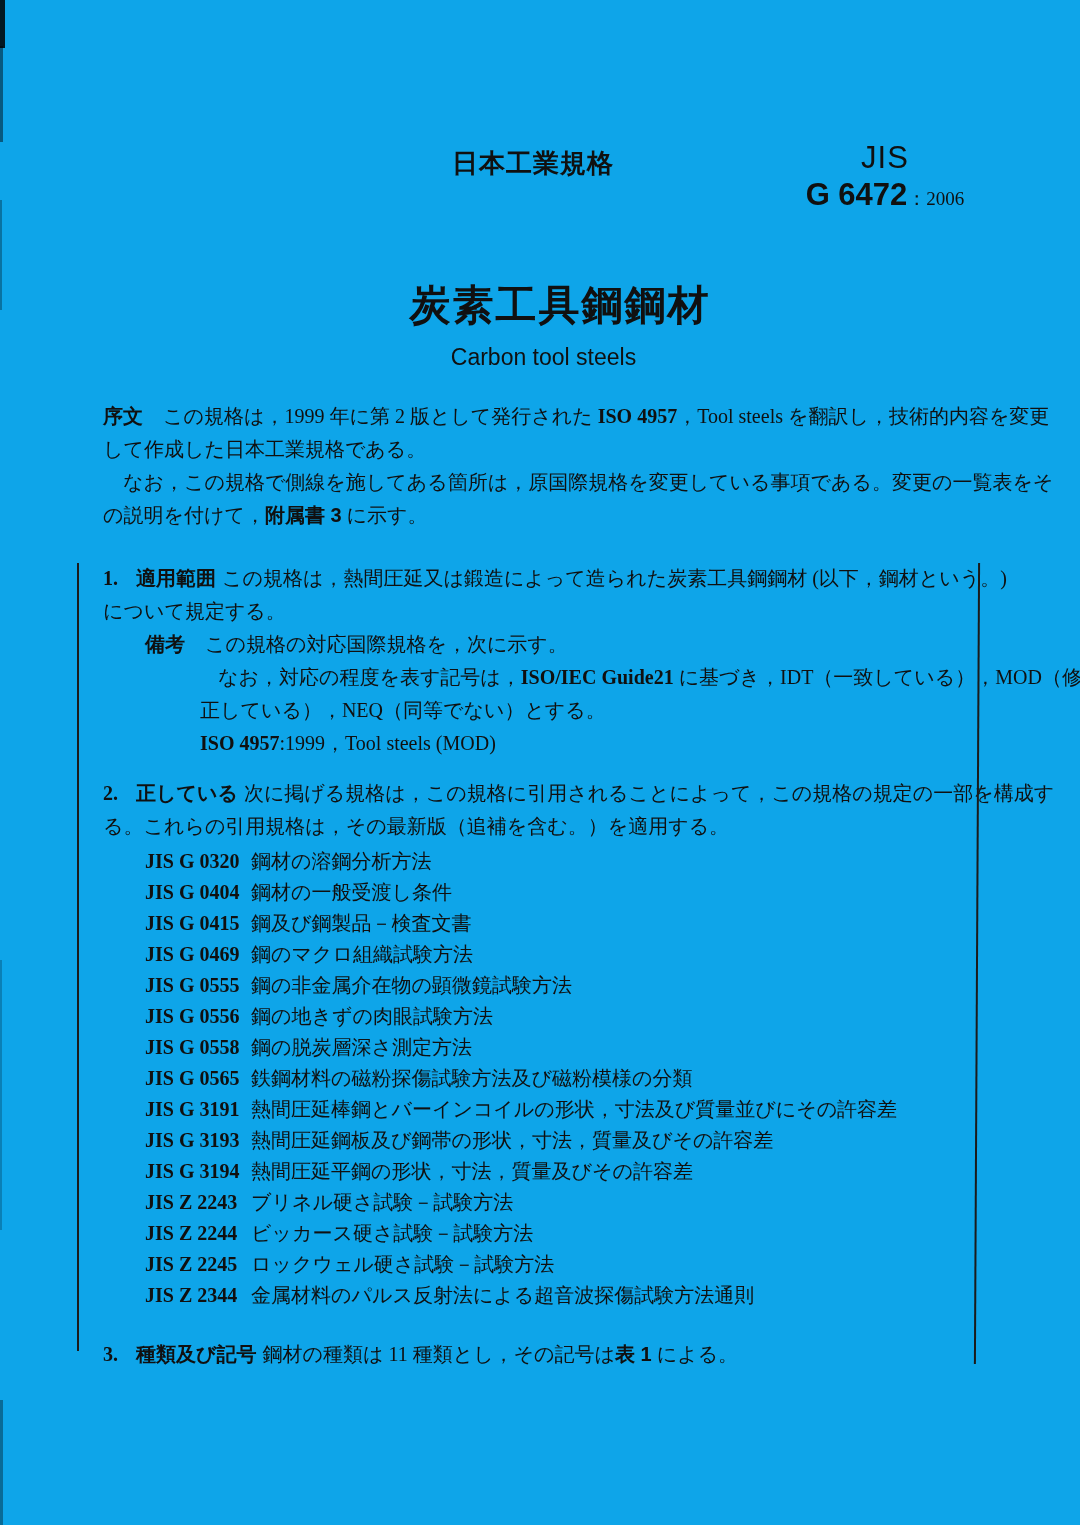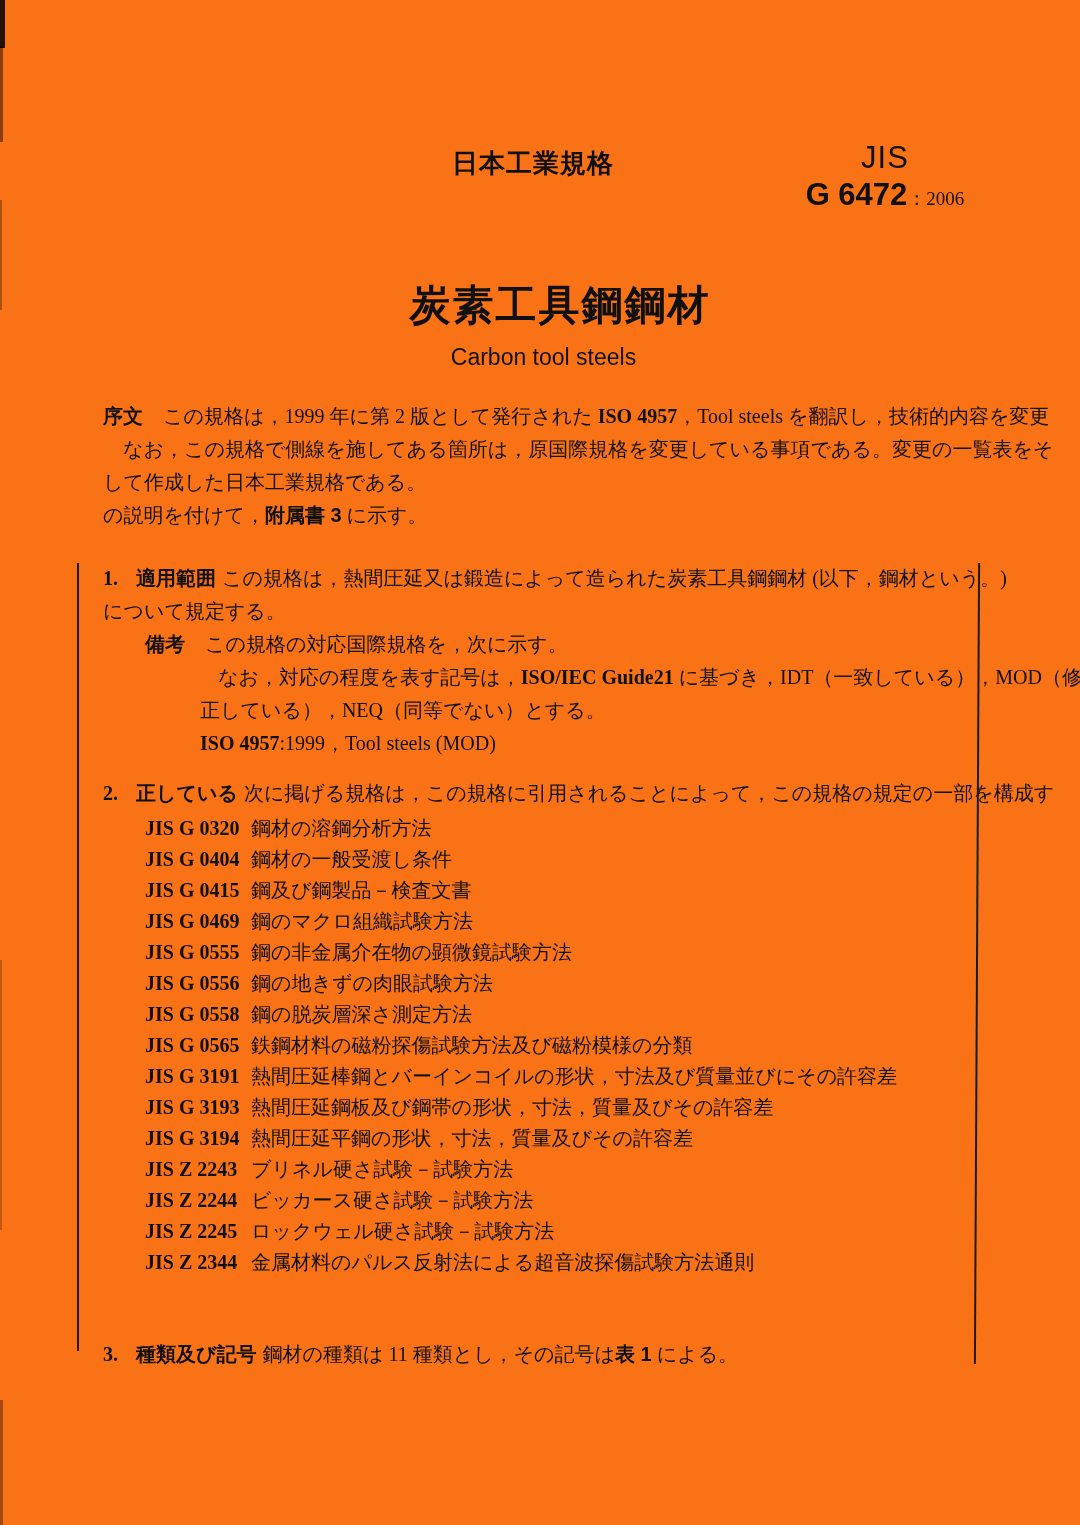--- a/index.html
+++ b/index.html
@@ -1,19 +1,19 @@
 <!DOCTYPE html>
 <html><head>
 <meta charset="utf-8">
 <style>
   html,body { margin:0; padding:0; background:#ffffff; }
   .page {
     position:relative;
     width:1080px; height:1525px;
-    background:#f97316;
+    background:#0ea5e9;
     color:#101010;
     font-family:"Liberation Serif","DejaVu Serif",serif;
     overflow:hidden;
   }
   .gothic { font-family:"Liberation Sans","DejaVu Sans",sans-serif; }
   .b { font-weight:bold; }
 
   
   .edge { position:absolute; background:#000; }
   .edge-1 { left:0; top:0;    width:5px; height:48px;  opacity:.85; }
@@ -72,36 +72,37 @@
   <div class="jis-block">
     <div class="jis-label gothic">JIS</div>
     <div class="std-line gothic"><span>G 6472</span><span class="std-year">：2006</span></div>
   </div>
 
   <div class="title-ja gothic">炭素工具鋼鋼材</div>
   <div class="title-en gothic">Carbon tool steels</div>
 
   <div class="block preface">
     <div class="line"><span class="b gothic">序文</span><span>　この規格は，1999 年に第 2 版として発行された </span><span class="b">ISO 4957</span><span>，Tool steels を翻訳し，技術的内容を変更</span></div>
+    <div class="line">して作成した日本工業規格である。</div>
     <div class="line">　なお，この規格で側線を施してある箇所は，原国際規格を変更している事項である。変更の一覧表をそ</div>
-    <div class="line">して作成した日本工業規格である。</div>
     <div class="line"><span>の説明を付けて，</span><span class="b gothic">附属書 3</span><span> に示す。</span></div>
   </div>
 
   <div class="block section1">
     <div class="line"><span class="sec-no">1.</span><span class="sec-heading gothic">適用範囲</span><span>この規格は，熱間圧延又は鍛造によって造られた炭素工具鋼鋼材 (以下，鋼材という。)</span></div>
     <div class="line">について規定する。</div>
     <div class="line ind1"><span class="b gothic">備考</span><span>　この規格の対応国際規格を，次に示す。</span></div>
     <div class="line ind2"><span>なお，対応の程度を表す記号は，</span><span class="b">ISO/IEC Guide21</span><span> に基づき，IDT（一致している），MOD（修</span></div>
     <div class="line ind3">正している），NEQ（同等でない）とする。</div>
     <div class="line ind3"><span class="b">ISO 4957</span><span>:1999，Tool steels (MOD)</span></div>
   </div>
 
   <div class="block section2">
     <div class="line"><span class="sec-no">2.</span><span class="sec-heading gothic">正している</span><span>次に掲げる規格は，この規格に引用されることによって，この規格の規定の一部を構成す</span></div>
+    <div class="line">る。これらの引用規格は，その最新版（追補を含む。）を適用する。</div>
     <div class="ref-list" id="refs">
     <div class="ref-row">
       <span class="ref-code">JIS G 0320</span><span class="ref-title">鋼材の溶鋼分析方法</span>
     </div>
 
     <div class="ref-row">
       <span class="ref-code">JIS G 0404</span><span class="ref-title">鋼材の一般受渡し条件</span>
     </div>
 
     <div class="ref-row">

